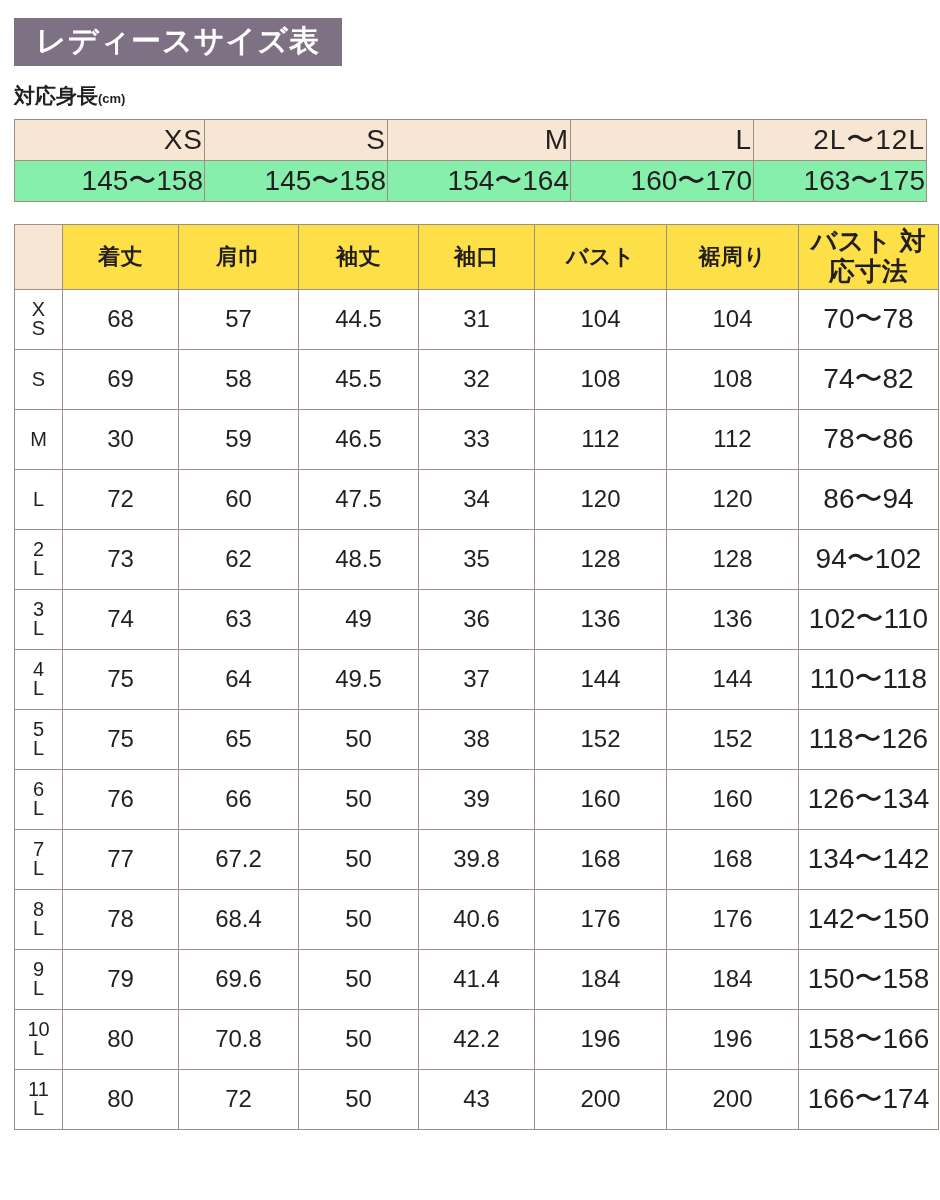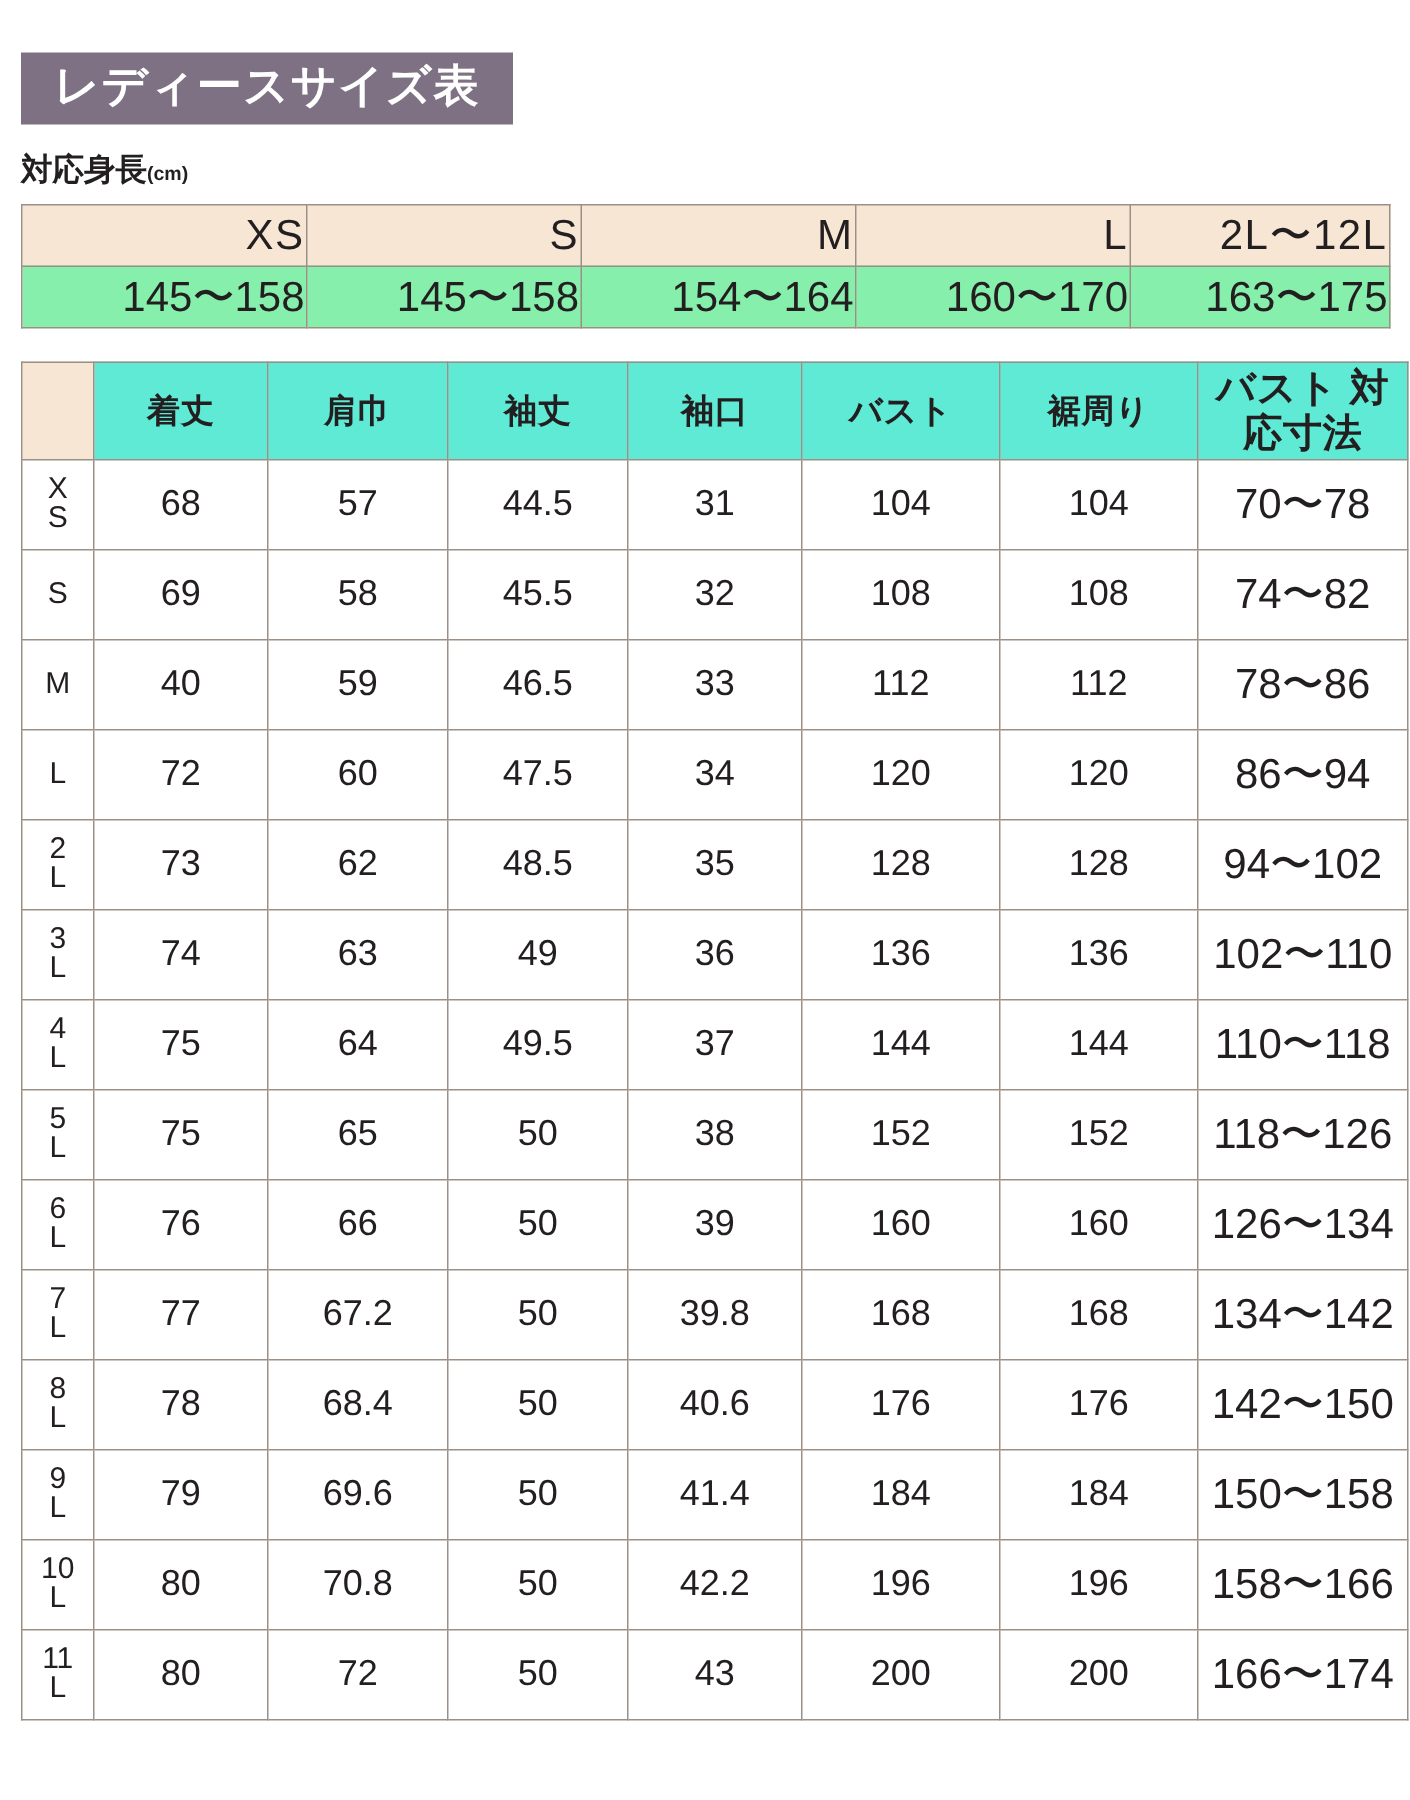--- a/index.html
+++ b/index.html
@@ -13,21 +13,21 @@
     height: 1200px;
     font-family: "Liberation Sans", "DejaVu Sans", sans-serif;
     color: #231f20;
     position: relative;
     overflow: hidden;
   }
   .page {
     width: 940px;
     height: 1200px;
     box-sizing: border-box;
-    padding: 35px 14px 0 14px;
+    padding: 18px 14px 0 14px;
     border-radius: 27px;
   }
 
   
   .title-banner {
     display: inline-block;
     background: #7d7183;
     color: #ffffff;
     font-size: 30px;
     font-weight: bold;
@@ -86,21 +86,21 @@
   }
   .spec-table th,
   .spec-table td {
     border: 1.5px solid #9b8f86;
     text-align: center;
     vertical-align: middle;
     font-weight: normal;
     font-size: 23px;
   }
   .spec-table thead th {
-    background: #5eead4;
+    background: #fde047;
     height: 62px;
     font-size: 22px;
     font-weight: bold;
     letter-spacing: 0.5px;
   }
   .spec-table thead th.corner {
     background: #f7e6d4;
     width: 48px;
   }
   .spec-table thead th.two-line {
@@ -226,21 +226,21 @@
             <td>45.5</td>
             <td>32</td>
             <td>108</td>
             <td>108</td>
             <td class="range">74〜82</td>
           </tr>
           <tr>
             <th class="rowhead">
               <span class="stack">M</span>
             </th>
-            <td>40</td>
+            <td>30</td>
             <td>59</td>
             <td>46.5</td>
             <td>33</td>
             <td>112</td>
             <td>112</td>
             <td class="range">78〜86</td>
           </tr>
           <tr>
             <th class="rowhead">
               <span class="stack">L</span>

